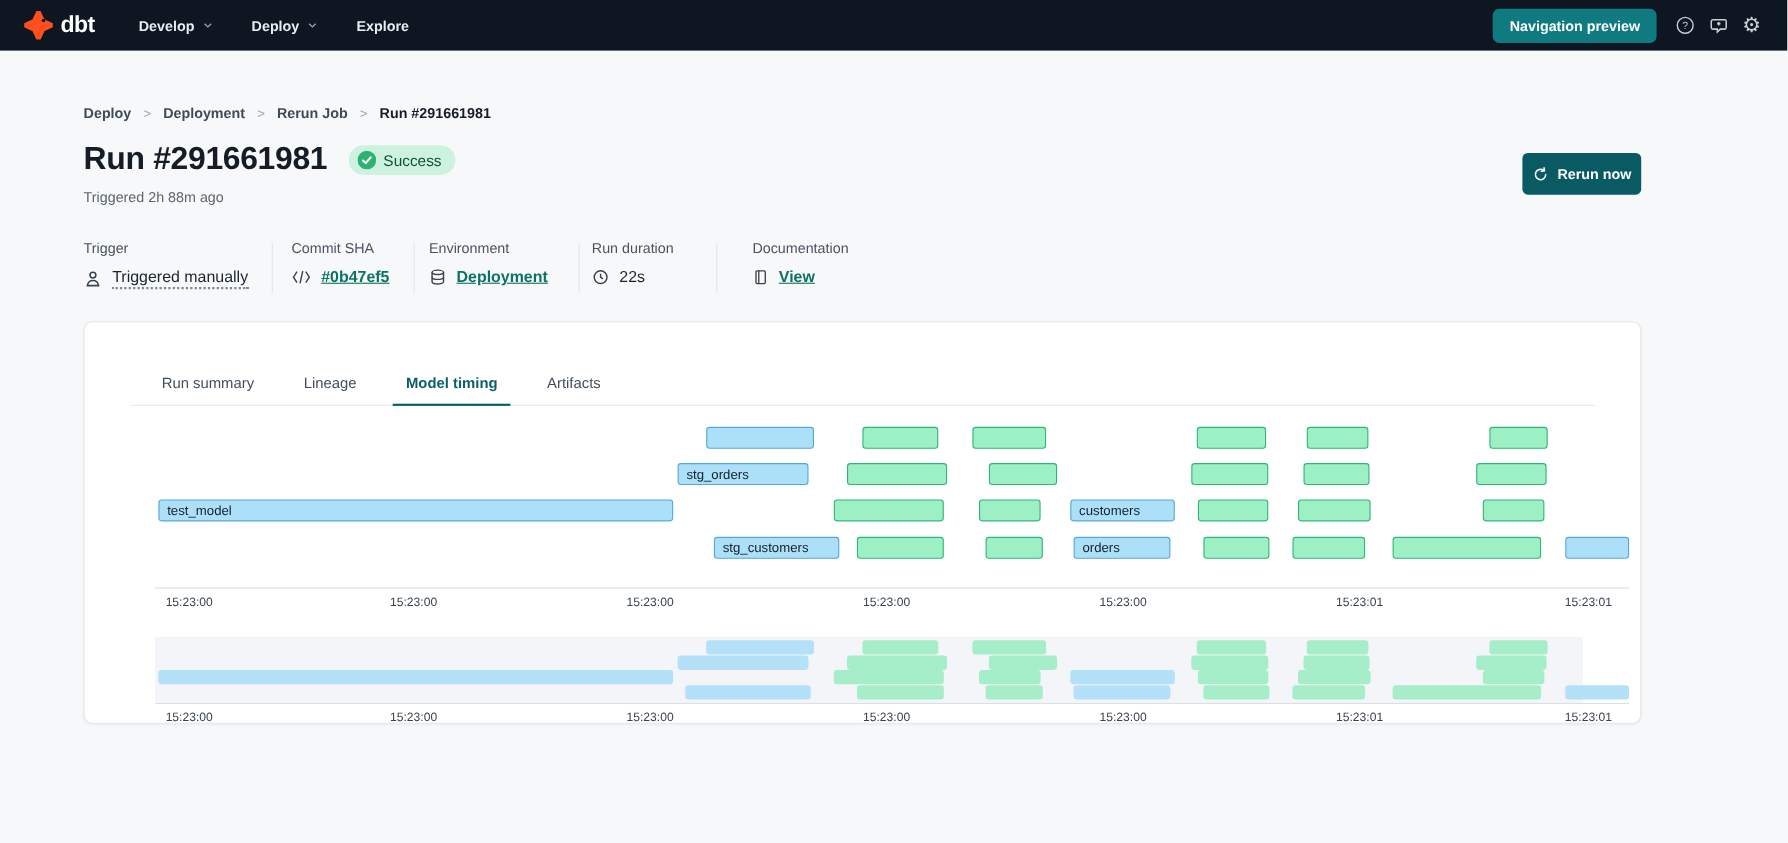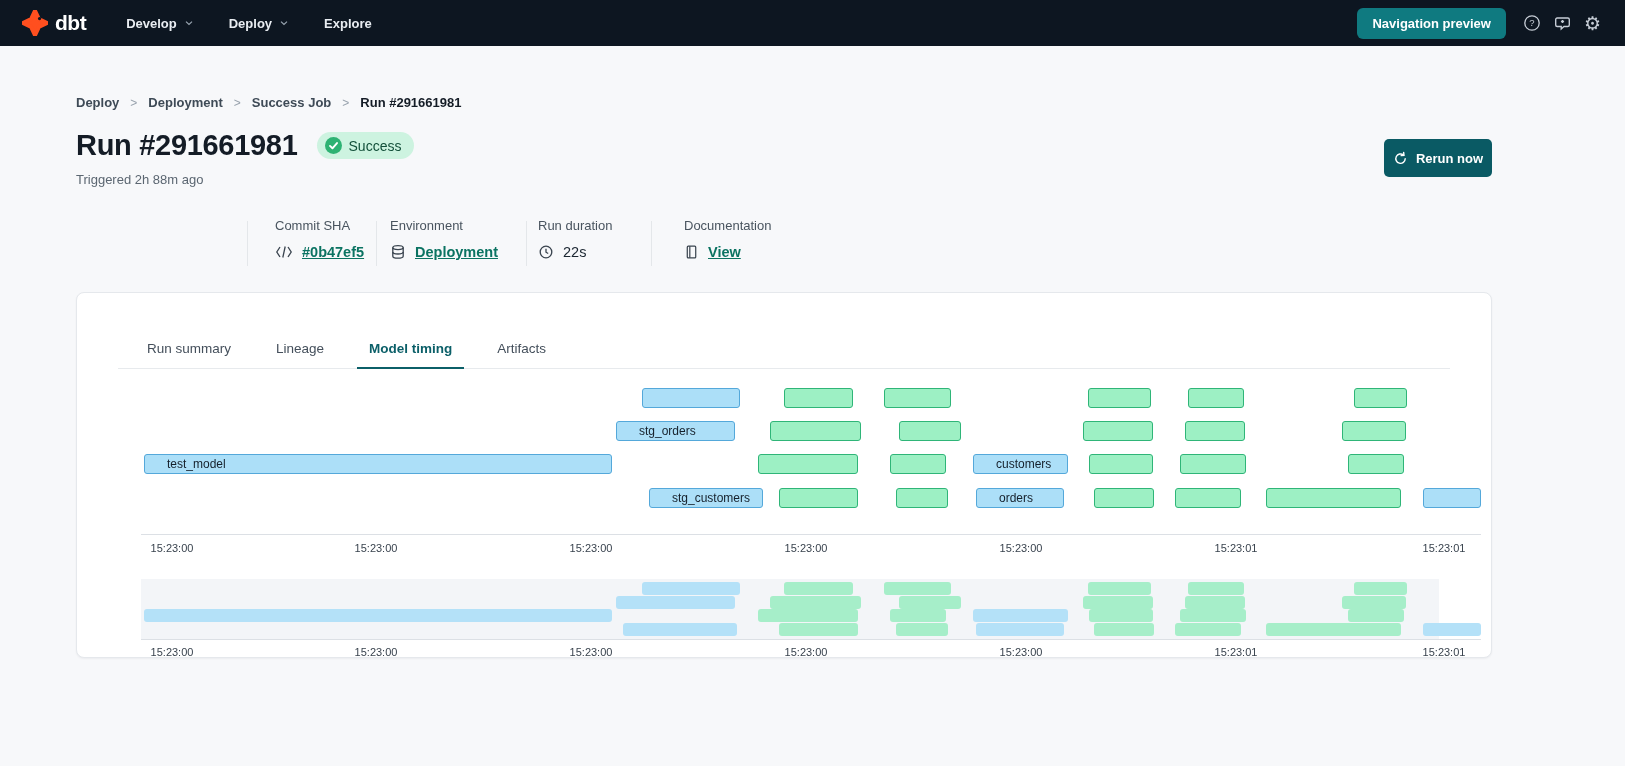--- a/index.html
+++ b/index.html
@@ -83,21 +83,21 @@
   }
   .tab {
     font-size:13.5px; color:#444F5B; padding:0 12px; display:flex; align-items:center;
     cursor:pointer; border-bottom:2px solid transparent; margin-bottom:-1px;
   }
   .tab.active { color:#0B5F68; font-weight:700; border-bottom-color:#0B5F68; }
 
   .chart { position:absolute; left:64px; top:0; width:1340px; height:366px; }
   .bar {
     position:absolute; height:20px; border-radius:3px;
-    font-size:12px; line-height:18px; padding-left:22px;
+    font-size:12px; line-height:18px; padding-left:7px;
     white-space:nowrap; overflow:hidden; color:#15202B; cursor:pointer;
   }
   .bar.blue  { background:#ACDFF8; border:1px solid #54A8DA; }
   .bar.green { background:#9DF0C4; border:1px solid #2FB578; }
   .axis-line { position:absolute; left:0; width:1340px; height:1px; background:#DCE0E5; }
   .tick { position:absolute; transform:translateX(-50%); font-size:11px; color:#39434E; white-space:nowrap; }
   .minimap { position:absolute; left:0; top:286px; width:1298px; height:60px; background:#F3F5F8; cursor:col-resize; }
   .mini-bar { position:absolute; height:13px; border-radius:3px; }
   .mini-bar.blue  { background:#B4E1F8; }
   .mini-bar.green { background:#A6EEC9; }
@@ -156,21 +156,21 @@
         </span>
     </div>
   </div>
 </div>
 
 <div class="breadcrumb" id="breadcrumb">
     <div class="crumb">Deploy</div>
     <div class="sep">&gt;</div>
     <div class="crumb">Deployment</div>
     <div class="sep">&gt;</div>
-    <div class="crumb">Success Job</div>
+    <div class="crumb">Rerun Job</div>
     <div class="sep">&gt;</div>
     <div class="crumb current">Run #291661981</div>
   </div>
 
 <div class="title-row">
   <span class="page-title">Run #291661981</span>
   <span class="status-badge">
     <span>
       <svg width="17" height="17" viewBox="0 0 16 16">
         <circle cx="8" cy="8" r="8" fill="#2EB273"></circle>
@@ -186,21 +186,33 @@
   <span>
     <svg width="15" height="15" viewBox="0 0 16 16" fill="none" stroke="#fff" stroke-width="1.5" stroke-linecap="round">
       <path d="M13 8.2A5 5 0 1 1 11.2 4.3"></path>
       <path d="M11.4 1.6 11.7 4.6 8.7 4.9"></path>
     </svg>
   </span>
   <span>Rerun now</span>
 </button>
 
 <div class="meta" id="meta-row">
-    <div class="meta-col" style="left: 199px;">
+    <div class="meta-col" style="left: 0px;">
+      <div class="meta-label">Trigger</div>
+      <div class="meta-value">
+        <span class="micon">
+          <svg width="17" height="17" viewBox="0 0 16 16" fill="none" stroke="currentColor" stroke-width="1.3">
+            <circle cx="8" cy="4.8" r="2.5"></circle>
+            <path d="M3.2 13.8c.5-2.9 2.4-4.3 4.8-4.3s4.3 1.4 4.8 4.3z"></path>
+          </svg>
+        </span>
+        <span class="meta-dotted">Triggered manually</span>
+      </div>
+    </div>
+    <div class="meta-col" style="left: 189px;">
       <div class="meta-label">Commit SHA</div>
       <div class="meta-value">
         <span class="micon">
           <svg width="18" height="14" viewBox="0 0 18 14" fill="none" stroke="currentColor" stroke-width="1.3">
             <path d="M5 2 1.8 7 5 12M13 2l3.2 5L13 12M10.2 1.5 7.8 12.5"></path>
           </svg>
         </span>
         <span class="meta-link">#0b47ef5</span>
       </div>
     </div>

